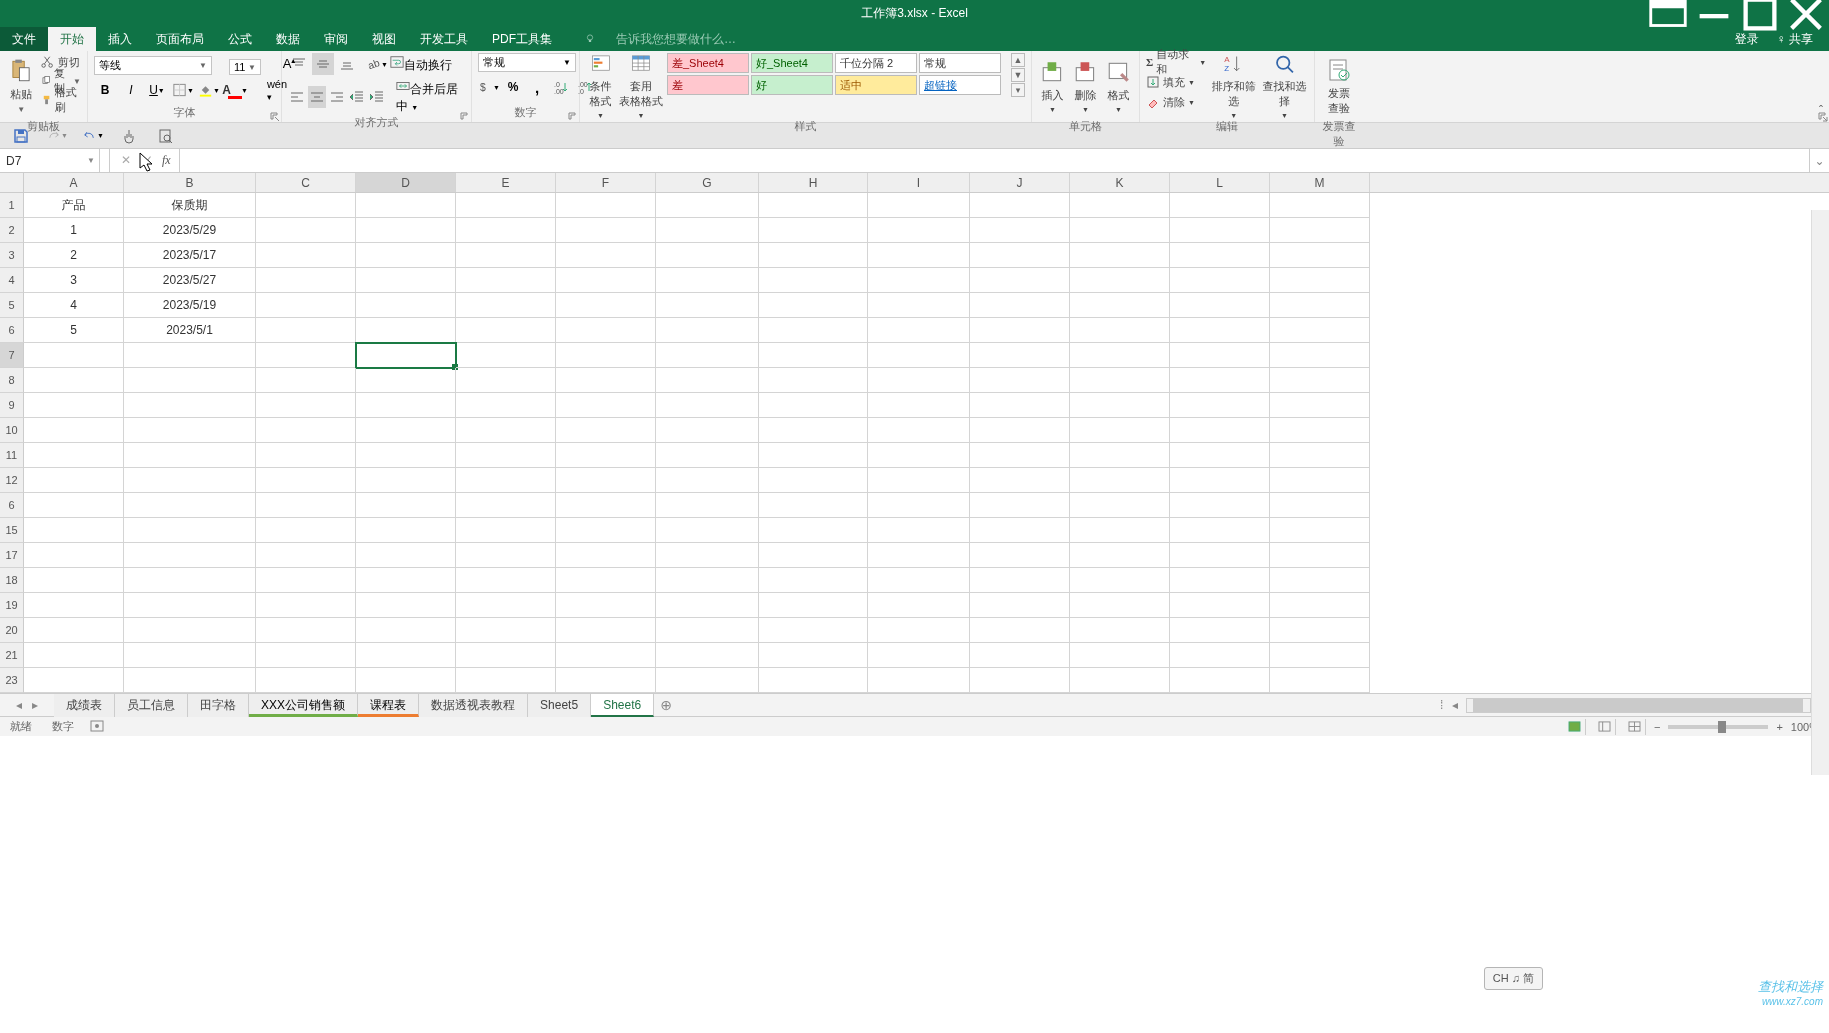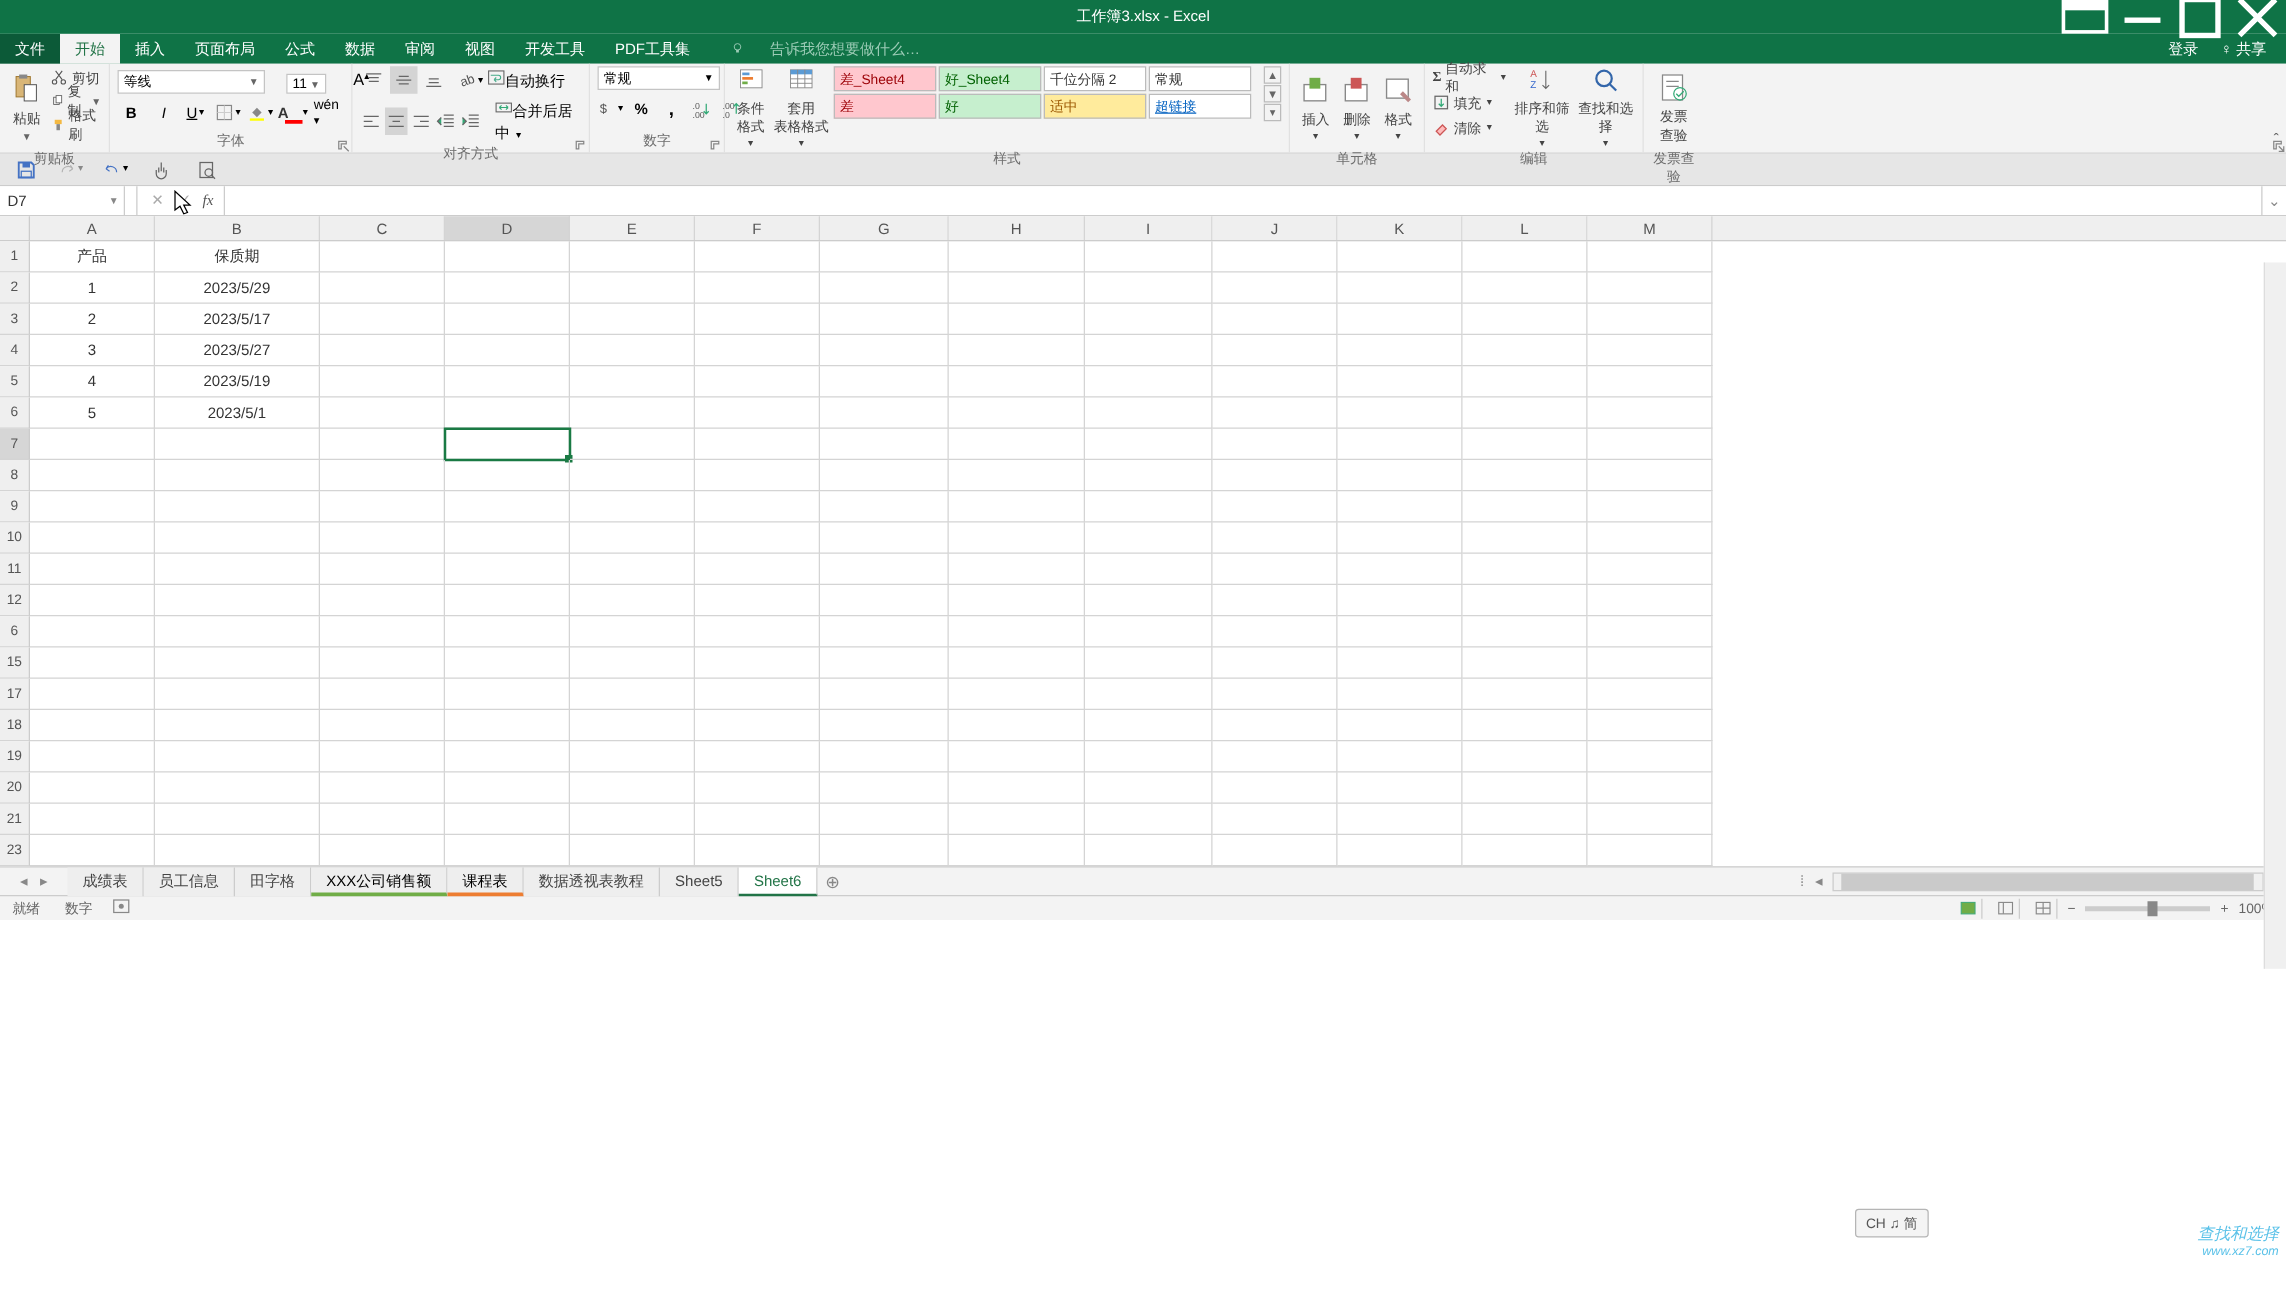--- a/index.html
+++ b/index.html
@@ -248,21 +248,21 @@
               <path d="M4 8 L8 4 L12 8 L8 12 Z" fill="#888"></path>
               <rect x="2" y="13" width="12" height="2" fill="#ffff00"></rect>
             </svg>
             <span style="font-size:7px">▼</span>
           </div>
         <div class="icon-btn">
             <span style="color:#333;font-weight:bold">A</span>
             <div style="width:14px;height:3px;background:#ff0000;position:absolute;margin-top:14px"></div>
             <span style="font-size:7px;margin-left:10px">▼</span>
           </div>
-        <div class="icon-btn" style="margin-left:0">
+        <div class="icon-btn" style="margin-left:16px">
             <span style="font-size:11px">wén<br><span style="font-size:9px">▾</span></span>
           </div>
       </div>
     </div>
     <div class="group-label">字体</div>
     <div class="grp-dialog"><svg viewBox="0 0 10 10">
           <path d="M1 1 H7 V3 H3 V7 H1 Z M5 5 L9 9" stroke="#888" fill="none"></path>
         </svg></div>
   </div>
 

